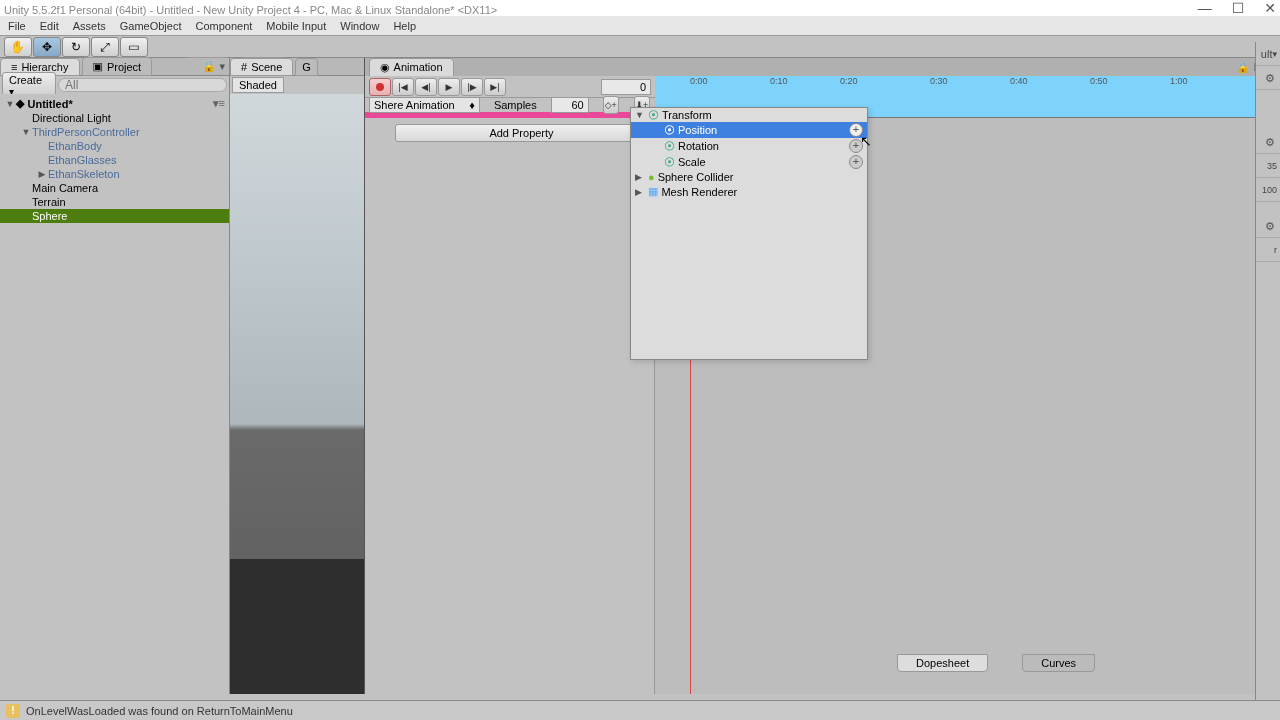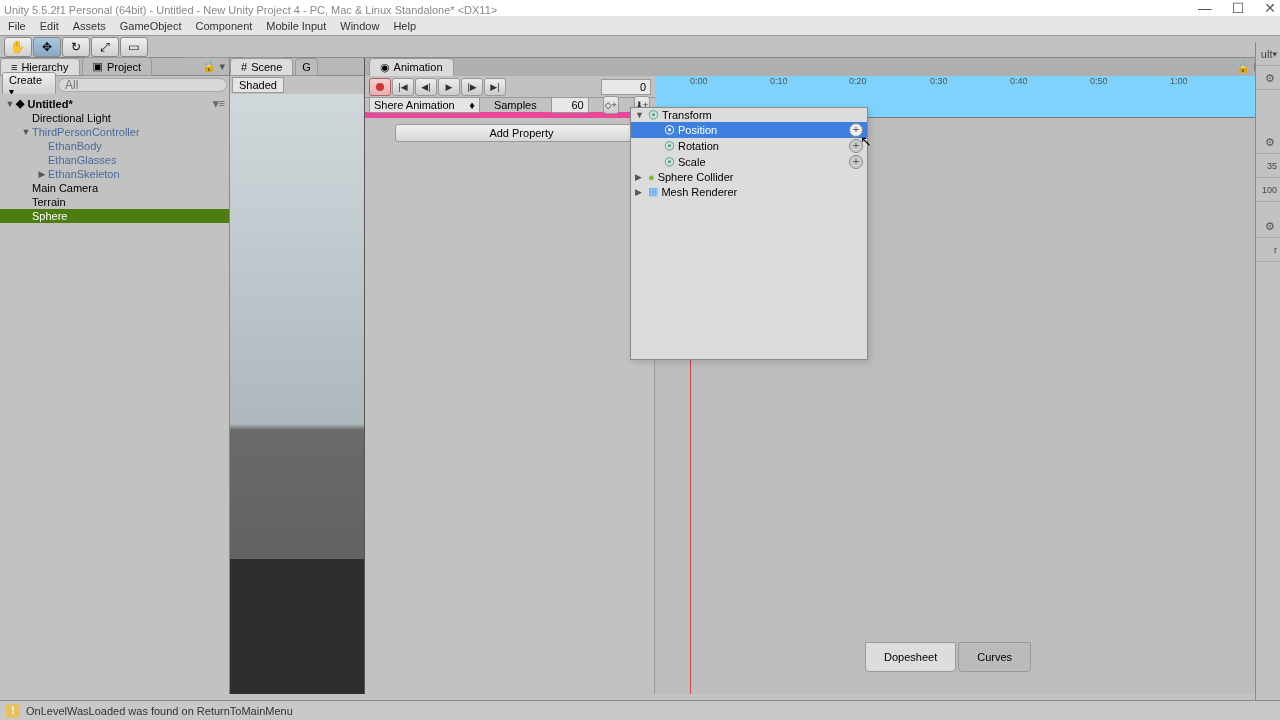--- a/index.html
+++ b/index.html
@@ -46,21 +46,21 @@
 .timeline-area { flex: 1; background: linear-gradient(90deg, #bdbdbd 0%, #bdbdbd 100%); position: relative; overflow: hidden; }
 .playhead { position: absolute; top: 0; bottom: 0; width: 1px; background: #d44; left: 35px; }
 .floor { position: absolute; bottom: 0; left: 0; right: 0; height: 135px; background: #2e2e2e; }
 .popup { position: absolute; top: 107px; left: 630px; width: 238px; background: #dcdcdc; border: 1px solid #888; box-shadow: 2px 2px 6px rgba(0,0,0,0.15); z-index: 100; }
 .popup-row { padding: 1px 4px; display: flex; align-items: center; cursor: pointer; }
 .popup-row.sel { background: #3d80df; color: #fff; }
 .popup-row .exp2 { width: 10px; color: #555; font-size: 9px; }
 .popup-row .plus { margin-left: auto; width: 14px; height: 14px; background: #ccc; border: 1px solid #888; border-radius: 7px; text-align: center; line-height: 11px; font-size: 11px; color: #555; }
 .popup-row.sel .plus { background: #eee; }
 .bottom-tabs { position: absolute; bottom: 22px; left: 500px; display: flex; gap: 2px; }
-.bottom-tab { background: #ddd; border: 1px solid #999; border-radius: 0 0 4px 4px; padding: 8px 18px; cursor: pointer; }
+.bottom-tab { background: #ddd; border: 1px solid #999; border-radius: 0 0 4px 4px; padding: 2px 18px; cursor: pointer; margin-left: 32px; }
 .statusbar { position: absolute; bottom: 0; left: 0; right: 0; height: 20px; background: #c8c8c8; border-top: 1px solid #888; display: flex; align-items: center; padding: 0 6px; gap: 6px; font-size: 11px; color: #333; }
 .status-icon { width: 14px; height: 14px; background: #e8c060; border-radius: 2px; display: inline-flex; align-items: center; justify-content: center; color: #fff; font-weight: bold; font-size: 10px; }
 .rside-strip { position: absolute; right: 0; top: 42px; width: 25px; bottom: 20px; background: #c2c2c2; border-left: 1px solid #888; }
 .rside-strip .mini { height: 24px; border-bottom: 1px solid #aaa; display: flex; align-items: center; justify-content: flex-end; padding-right: 3px; font-size: 9px; color: #444; }
 .gear-icon { width: 12px; height: 12px; display: inline-block; position: relative; }
 .gear-icon::before { content: "⚙"; font-size: 11px; color: #555; }
 .tick { position: absolute; top: 0; font-size: 9px; color: #555; }
 .cursor-arrow { position: absolute; top: 133px; left: 860px; font-size: 14px; color: #000; z-index: 200; pointer-events: none; }
 </style>
 </head>
@@ -210,21 +210,21 @@
           <span>Samples</span>
           <input class="frame-field" style="width: 38px;" value="60">
           <div class="trans-btn" style="width:18px">◇+</div>
           <div class="trans-btn" style="width:18px">⬇+</div>
         </div>
       </div>
       <div style="flex:1;position:relative">
         <div style="height:42px;background:#7dd3fc;border-bottom:1px solid #777;position:relative">
           <span class="tick" style="left:35px">0:00</span>
           <span class="tick" style="left:115px">0:10</span>
-          <span class="tick" style="left:194px">0:20</span>
+          <span class="tick" style="left:185px">0:20</span>
           <span class="tick" style="left:275px">0:30</span>
           <span class="tick" style="left:355px">0:40</span>
           <span class="tick" style="left:435px">0:50</span>
           <span class="tick" style="left:515px">1:00</span>
         </div>
       </div>
     </div>
 
     <div class="anim-body">
       <div class="prop-list">

